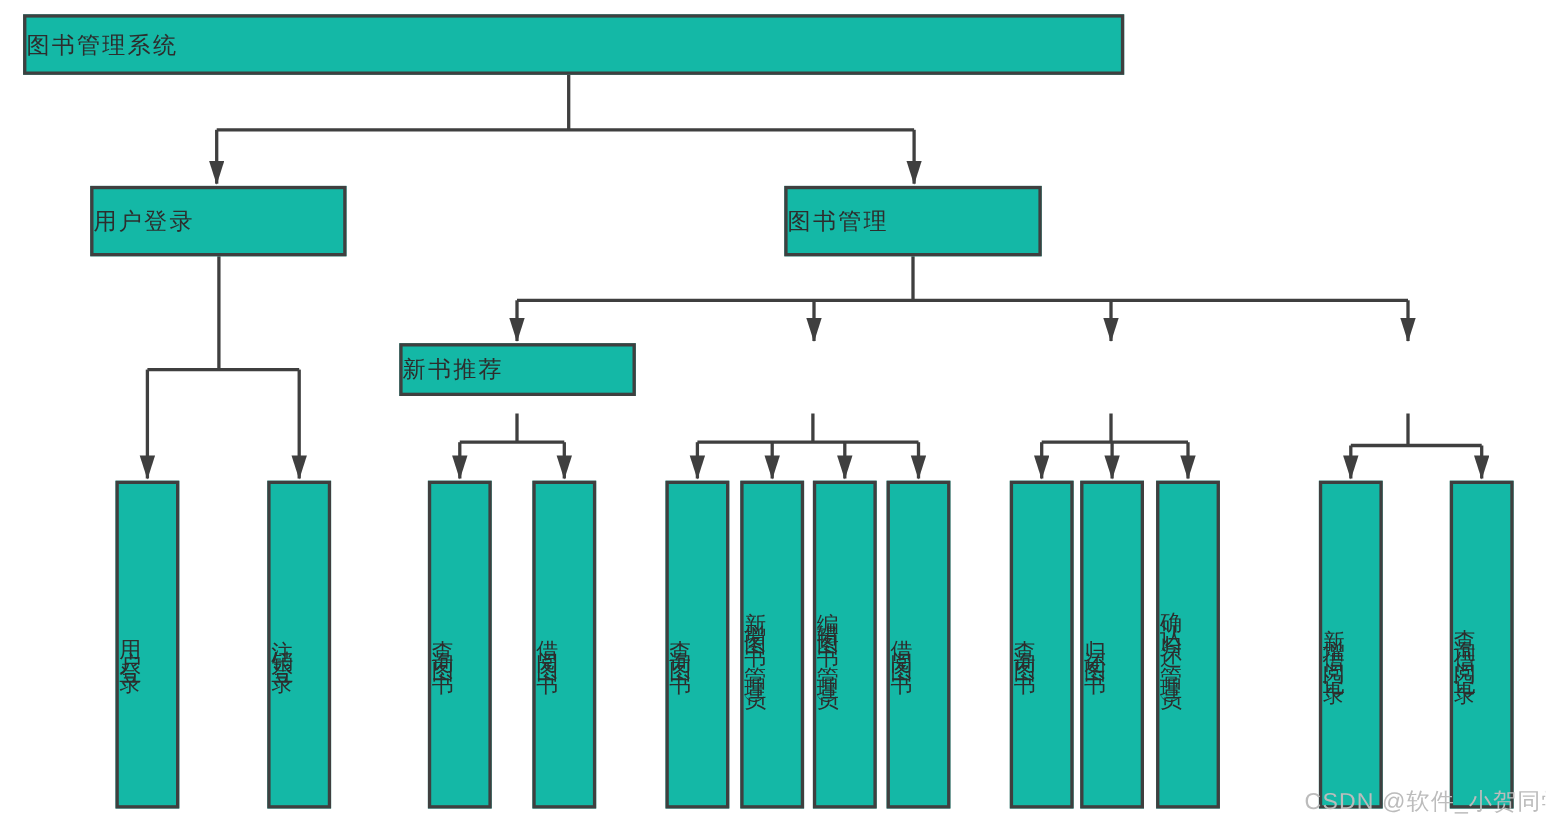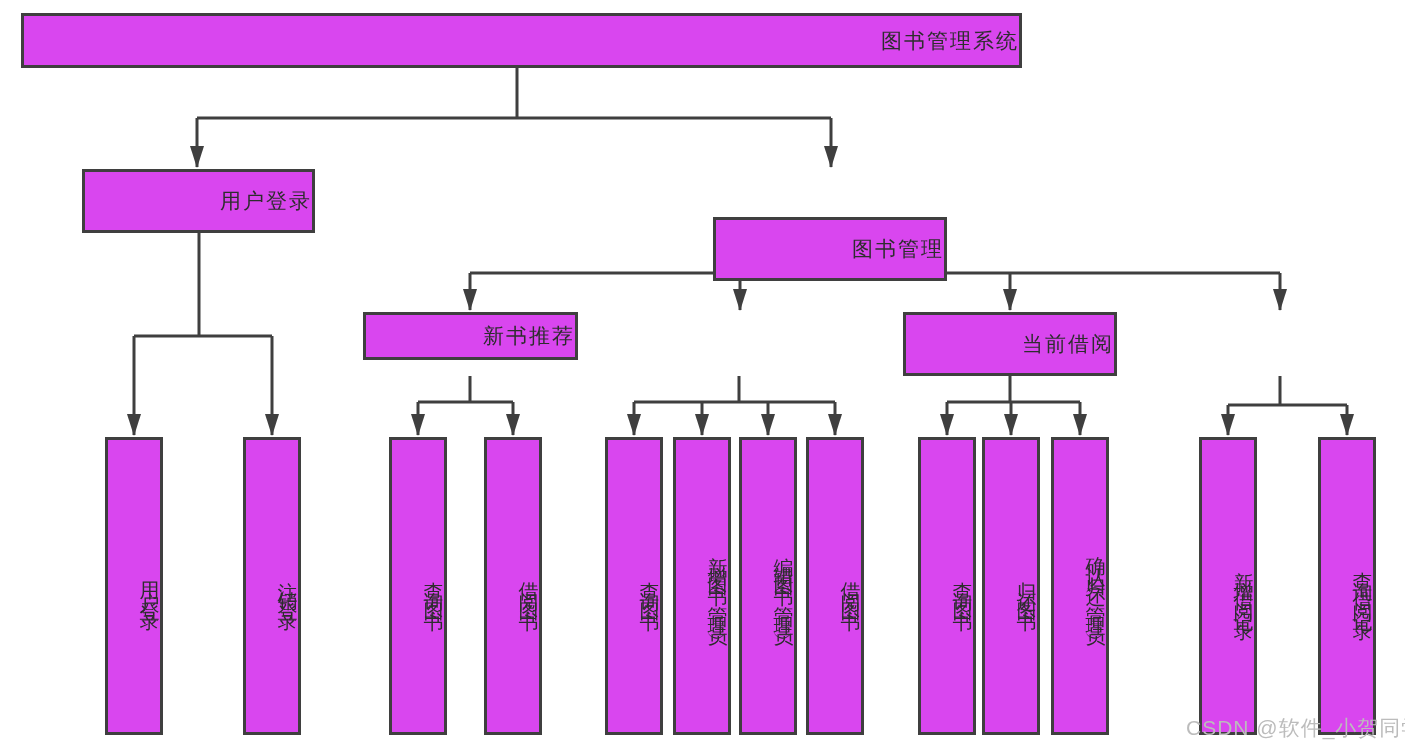--- a/index.html
+++ b/index.html
@@ -19,24 +19,24 @@
     position: absolute;
     left: 0; top: 0;
     width: 1405px;
     height: 747px;
     pointer-events: none;
   }
   .node {
     position: absolute;
     box-sizing: border-box;
     border: 3px solid #3f3f3f;
-    background: #d946ef;
+    background: #14b8a6;
     display: flex;
     align-items: center;
-    justify-content: flex-end;
+    justify-content: flex-start;
     color: #2d2d2d;
     z-index: 2;
   }
   .hlabel {
     font-size: 21px;
     letter-spacing: 2px;
     white-space: nowrap;
   }
   .leaf {
     top: 437px;
@@ -103,29 +103,26 @@
     </g>
   </svg>
 
   <div class="node" style="left:21px; top:13px; width:1001px; height:55px;">
     <span class="hlabel">图书管理系统</span>
   </div>
 
   <div class="node" style="left:82px; top:169px; width:233px; height:64px;">
     <span class="hlabel">用户登录</span>
   </div>
-  <div class="node" style="left:713px; top:169px; width:234px; height:64px;margin-top:48px;">
+  <div class="node" style="left:713px; top:169px; width:234px; height:64px;">
     <span class="hlabel">图书管理</span>
   </div>
 
   <div class="node" style="left:363px; top:312px; width:215px; height:48px;">
     <span class="hlabel">新书推荐</span>
-  </div>
-  <div class="node" style="left:903px; top:312px; width:214px; height:64px;">
-    <span class="hlabel">当前借阅</span>
   </div>
 
   <div class="node leaf" style="left:105px;">
     <span class="vlabel">用户登录</span>
   </div>
   <div class="node leaf" style="left:243px;">
     <span class="vlabel">注销登录</span>
   </div>
 
   <div class="node leaf" style="left:389px;">

